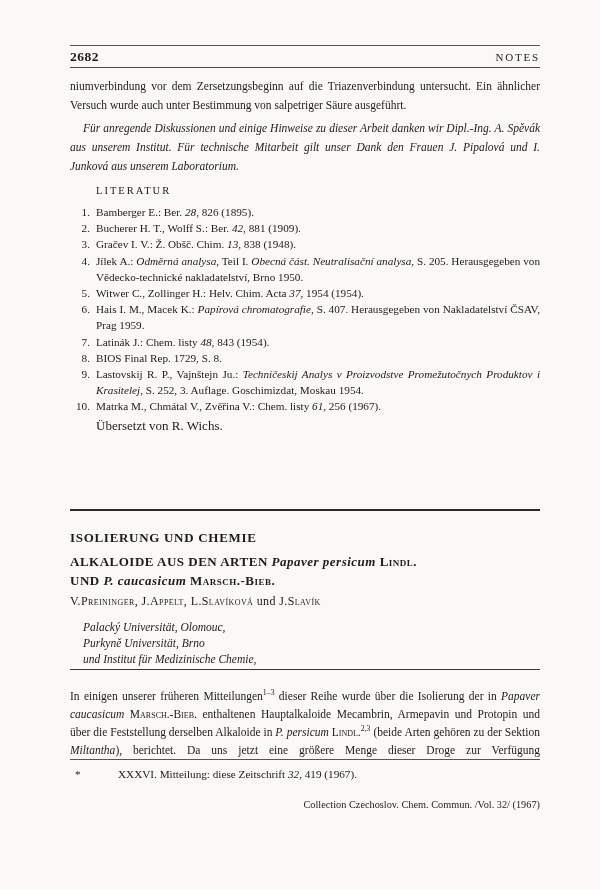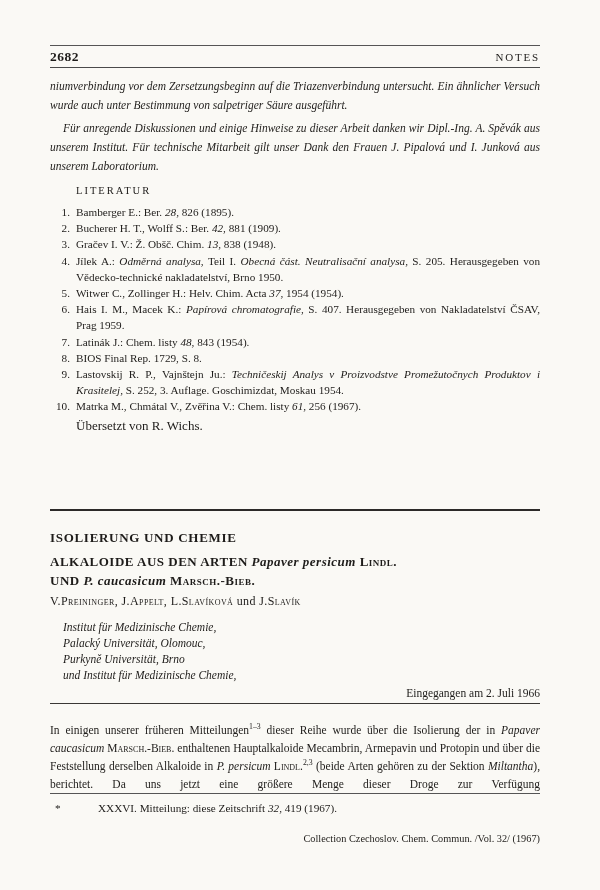--- a/index.html
+++ b/index.html
@@ -8,35 +8,35 @@
     background: #e9e7e2;
     font-family: "Liberation Serif", "DejaVu Serif", serif;
   }
   .page {
     position: relative;
     width: 600px; height: 890px;
     background: #faf9f5;
     color: #1e1c1a;
     overflow: hidden;
   }
-  .content { margin: 0 60px 0 50px; }
+  .content { margin: 0 60px 0 70px; }
 
   .running-head {
     margin-top: 45px;
     border-top: 1px solid #555;
     border-bottom: 1px solid #4a4a4a;
     padding: 3px 0 2px 0;
     display: flex; justify-content: space-between; align-items: baseline;
   }
   .page-number { font-weight: bold; font-size: 13.5px; letter-spacing: 0.5px; }
   .section-name { font-size: 11px; letter-spacing: 1.8px; }
 
   p { margin: 0; }
   .body-text { font-size: 11.5px; line-height: 19px; text-align: justify; }
-  .intro { margin-top: 9px; font-style: italic; }
+  .intro { margin-top: 9px; }
   .ack { margin-top: 4px; font-style: italic; text-indent: 13px; }
 
   .lit-heading {
     margin-top: 8px; margin-left: 26px;
     font-size: 10.5px; letter-spacing: 2px; line-height: 14px;
   }
 
   .ref-list { margin-top: 6px; }
   .ref { display: flex; font-size: 11.2px; line-height: 16.2px; }
   .ref-num { width: 20px; flex: none; text-align: right; margin-right: 6px; }
@@ -151,27 +151,25 @@
     <div class="art-title">
       <div>ISOLIERUNG UND CHEMIE</div>
     </div>
 
     <div class="art-subtitle" style="white-space: pre-line;"><span class="bd">ALKALOIDE AUS DEN ARTEN </span><span class="it bd">Papaver persicum</span><span class="bd"> </span><span class="sc">Lindl.</span><span class="bd">
 UND </span><span class="it bd">P. caucasicum</span><span class="bd"> </span><span class="sc">Marsch.-Bieb.</span></div>
 
     <div class="authors"><span class="sc">V.Preininger, J.Appelt, L.Slavíková</span><span> und </span><span class="sc">J.Slavík</span></div>
 
     <div class="affiliation">
-      <div>Institut für Medizinische Chemie,</div>
       <div>Palacký Universität, Olomouc,</div>
       <div>Purkyně Universität, Brno</div>
       <div>und Institut für Medizinische Chemie,</div>
     </div>
 
-    <div class="received">Eingegangen am 2. Juli 1966</div>
 
     <hr class="rule-mid">
 
     <p class="lead"><span>In einigen unserer früheren Mitteilungen</span><sup>1–3</sup><span> dieser Reihe wurde über die Isolierung der in </span><span class="it">Papaver caucasicum</span><span> </span><span class="sc">Marsch.-Bieb.</span><span> enthaltenen Hauptalkaloide Mecambrin, Armepavin und Protopin und über die Feststellung derselben Alkaloide in </span><span class="it">P. persicum</span><span> </span><span class="sc">Lindl.</span><sup>2,3</sup><span> (beide Arten gehören zu der Sektion </span><span class="it">Miltantha</span><span>), berichtet. Da uns jetzt eine größere Menge dieser Droge zur Verfügung</span></p>
 
     <hr class="rule-thin fn-rule">
 
     <div class="footnote">
       <span class="fn-marker">*</span>
       <span class="fn-text"><span>XXXVI. Mitteilung: diese Zeitschrift </span><span class="it">32</span><span>, 419 (1967).</span></span>

